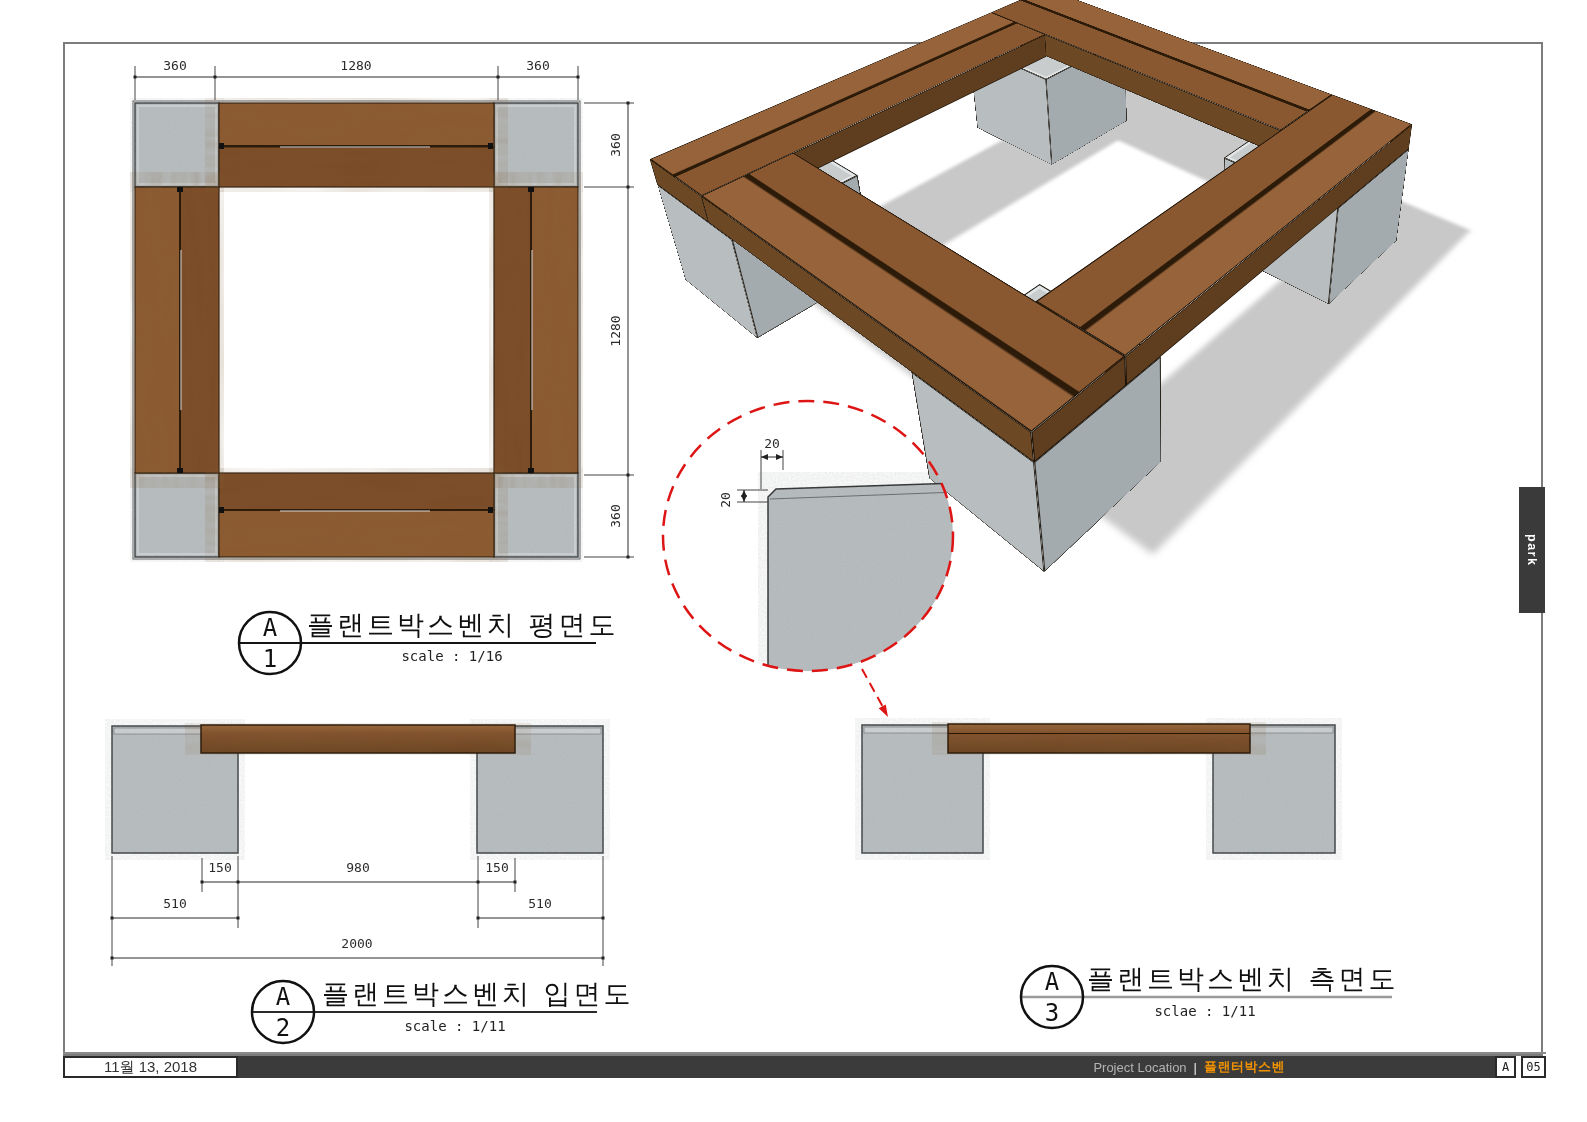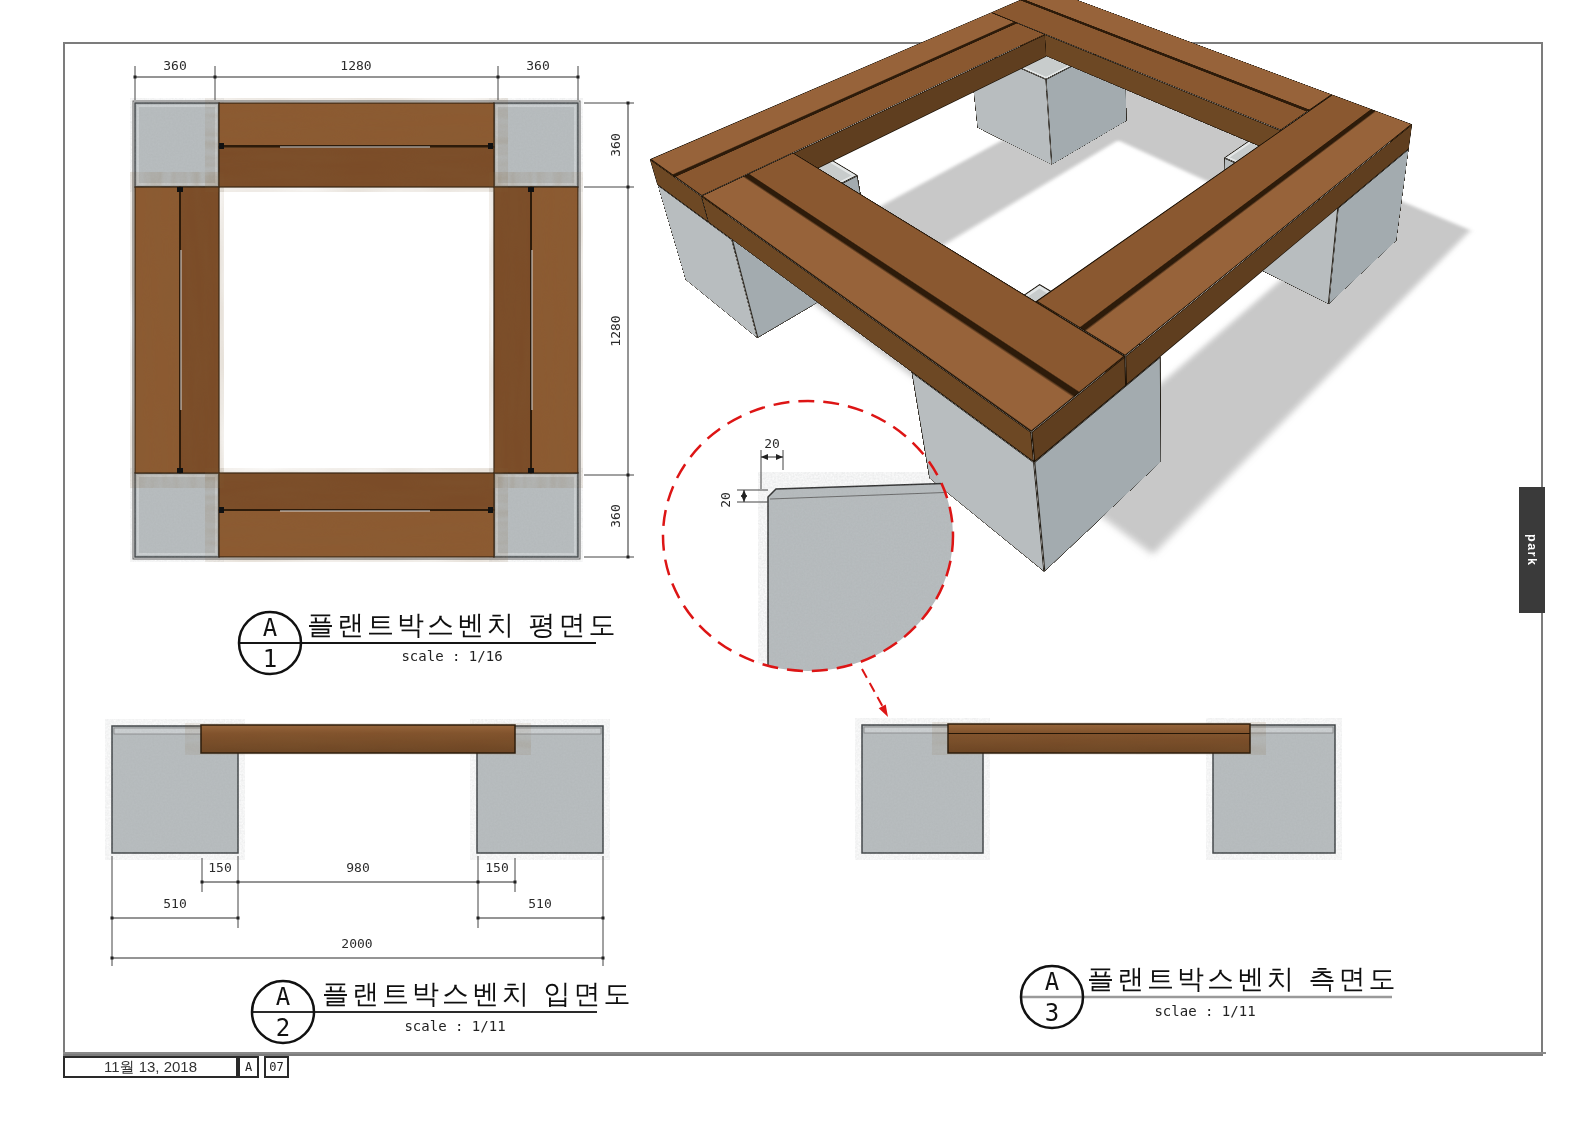--- a/index.html
+++ b/index.html
@@ -343,21 +343,26 @@
 
   <div class="park-tab">
     <span>park</span>
   </div>
 
   <div class="topline"></div>
   <div class="titlebar">
     <div class="tb-date">
       <span>11월 13, 2018</span>
     </div>
+    <div class="tb-bar">
+      <span>Project Location</span>
+      <span class="tb-sep">|</span>
+      <span class="tb-name">플랜터박스벤</span>
+    </div>
     <div class="tb-a">
       <span>A</span>
     </div>
     <div class="tb-gap"></div>
     <div class="tb-num">
-      <span>07</span>
+      <span>05</span>
     </div>
   </div>
 </div>
 
 </body></html>

